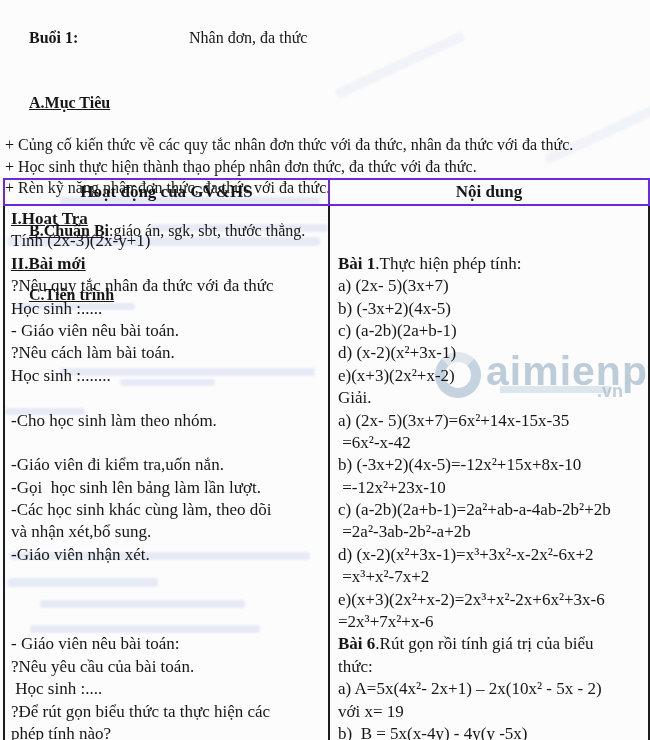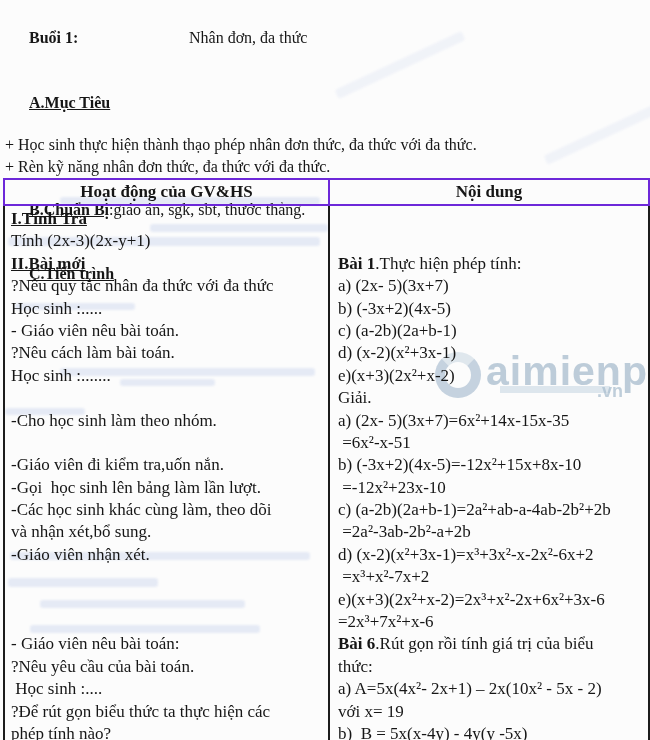--- a/index.html
+++ b/index.html
@@ -80,20 +80,21 @@
     <span class="wm-vn">.vn</span>
   </div>
 
   <div class="hdr">
     <div class="hline">
       <span class="b sess">Buổi 1:</span><span>Nhân đơn, đa thức</span>
     </div>
     <div class="hline">
       <span class="b u">A.Mục Tiêu</span>
     </div>
+    <div class="hline">+ Củng cố kiến thức về các quy tắc nhân đơn thức với đa thức, nhân đa thức với đa thức.</div>
     <div class="hline">+ Học sinh thực hiện thành thạo phép nhân đơn thức, đa thức với đa thức.</div>
     <div class="hline">+ Rèn kỹ năng nhân đơn thức, đa thức với đa thức.</div>
     <div class="hline">
       <span class="b u">B.Chuẩn Bị</span><span>:giáo án, sgk, sbt, thước thẳng.</span>
     </div>
     <div class="hline">
       <span class="b u">C.Tiến trình</span>
     </div>
   </div>
 
@@ -104,21 +105,21 @@
       </colgroup>
     <thead>
       <tr>
         <th>Hoạt động của GV&amp;HS</th>
         <th>Nội dung</th>
       </tr>
     </thead>
     <tbody>
       <tr>
         <td id="col-left">
-            <div class="tline"><span class="b u">I.Tính Tra</span></div>
+            <div class="tline"><span class="b u">I.Hoạt Tra</span></div>
             <div class="tline">Tính (2x-3)(2x-y+1)</div>
             <div class="tline"><span class="b u">II.Bài mới</span></div>
             <div class="tline">?Nêu quy tắc nhân đa thức với đa thức</div>
             <div class="tline">Học sinh :.....</div>
             <div class="tline">- Giáo viên nêu bài toán.</div>
             <div class="tline">?Nêu cách làm bài toán.</div>
             <div class="tline">Học sinh :.......</div>
             <div class="tline">&nbsp;</div>
             <div class="tline">-Cho học sinh làm theo nhóm.</div>
             <div class="tline">&nbsp;</div>
@@ -140,21 +141,21 @@
             <div class="tline">&nbsp;</div>
             <div class="tline">&nbsp;</div>
             <div class="tline"><span class="b">Bài 1</span>.Thực hiện phép tính:</div>
             <div class="tline">a) (2x- 5)(3x+7)</div>
             <div class="tline">b) (-3x+2)(4x-5)</div>
             <div class="tline">c) (a-2b)(2a+b-1)</div>
             <div class="tline">d) (x-2)(x²+3x-1)</div>
             <div class="tline">e)(x+3)(2x²+x-2)</div>
             <div class="tline">Giải.</div>
             <div class="tline">a) (2x- 5)(3x+7)=6x²+14x-15x-35</div>
-            <div class="tline"> =6x²-x-51</div>
+            <div class="tline"> =6x²-x-42</div>
             <div class="tline">b) (-3x+2)(4x-5)=-12x²+15x+8x-10</div>
             <div class="tline"> =-12x²+23x-10</div>
             <div class="tline">c) (a-2b)(2a+b-1)=2a²+ab-a-4ab-2b²+2b</div>
             <div class="tline"> =2a²-3ab-2b²-a+2b</div>
             <div class="tline">d) (x-2)(x²+3x-1)=x³+3x²-x-2x²-6x+2</div>
             <div class="tline"> =x³+x²-7x+2</div>
             <div class="tline">e)(x+3)(2x²+x-2)=2x³+x²-2x+6x²+3x-6</div>
             <div class="tline">=2x³+7x²+x-6</div>
             <div class="tline"><span class="b">Bài 6</span>.Rút gọn rồi tính giá trị của biểu</div>
             <div class="tline">thức:</div>

